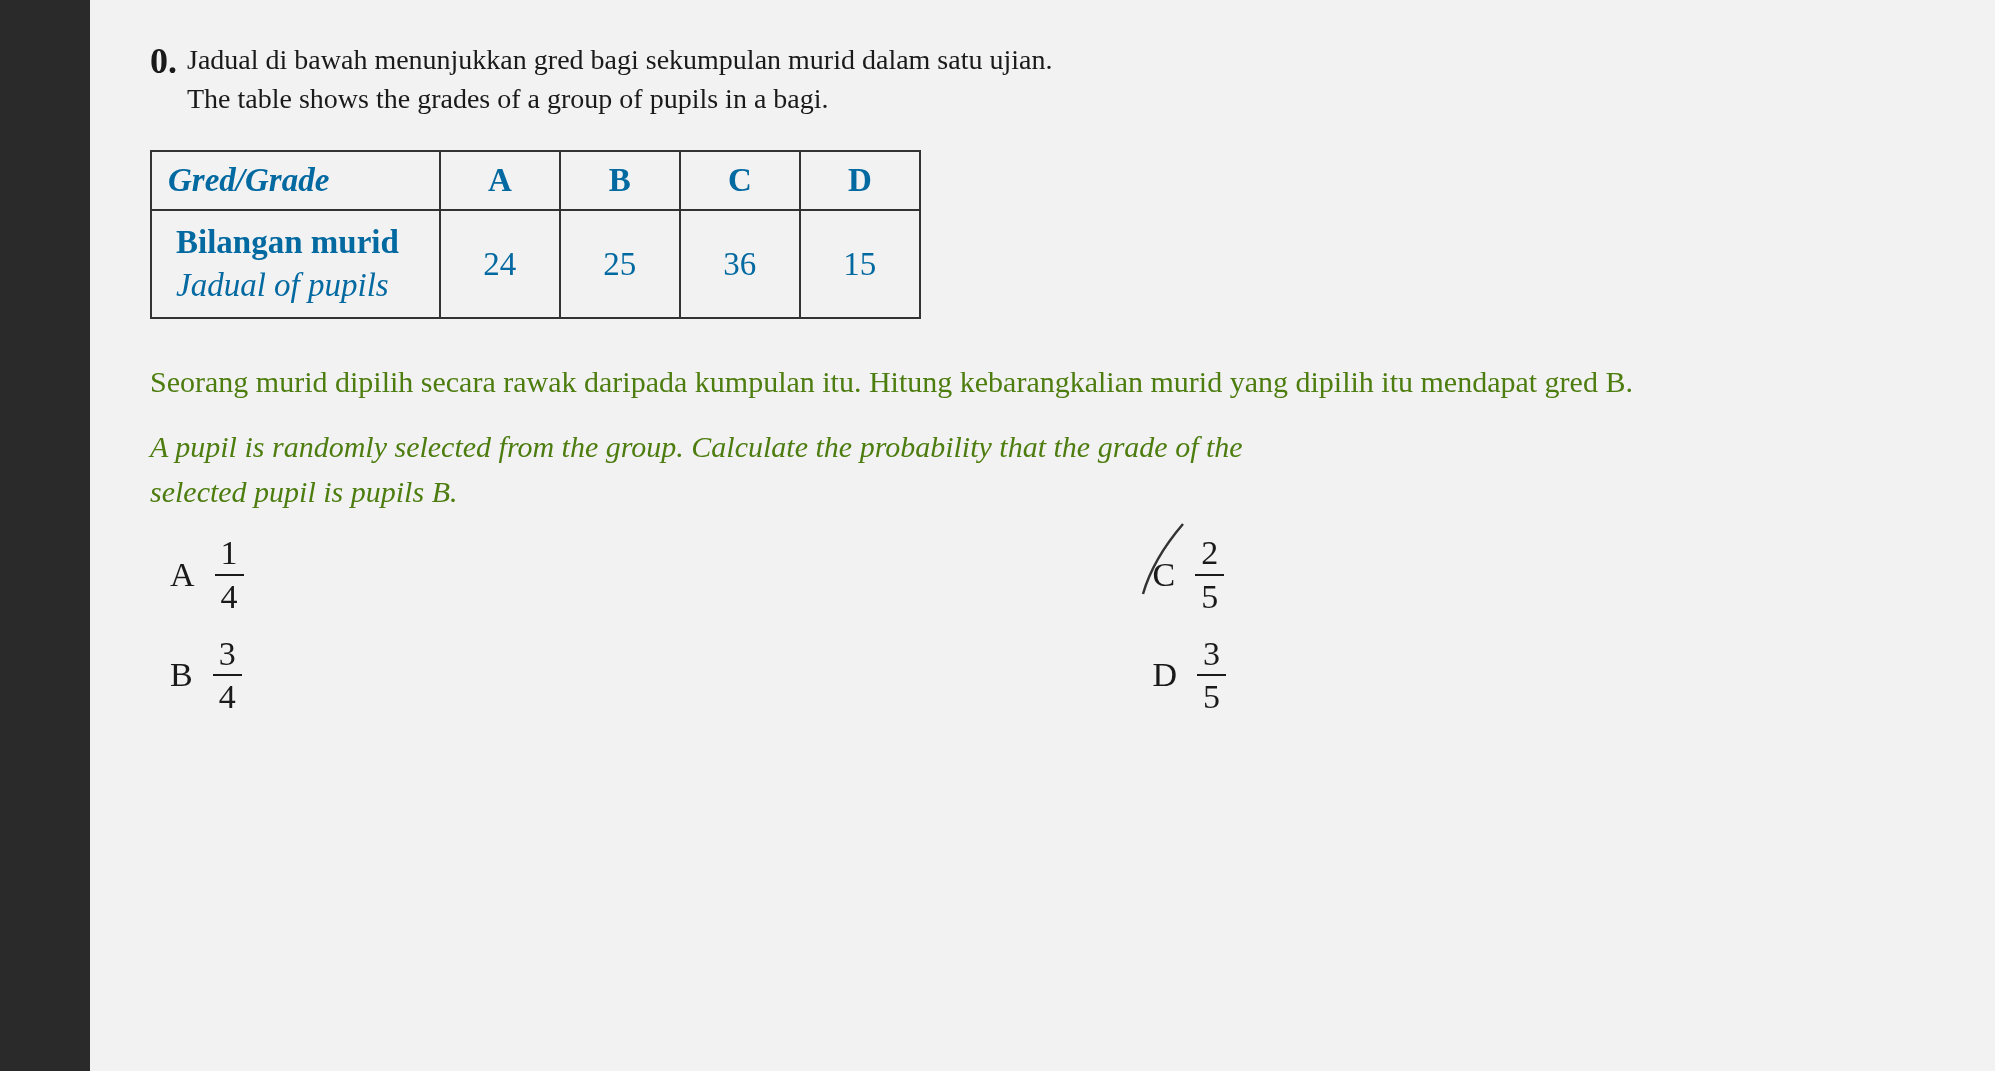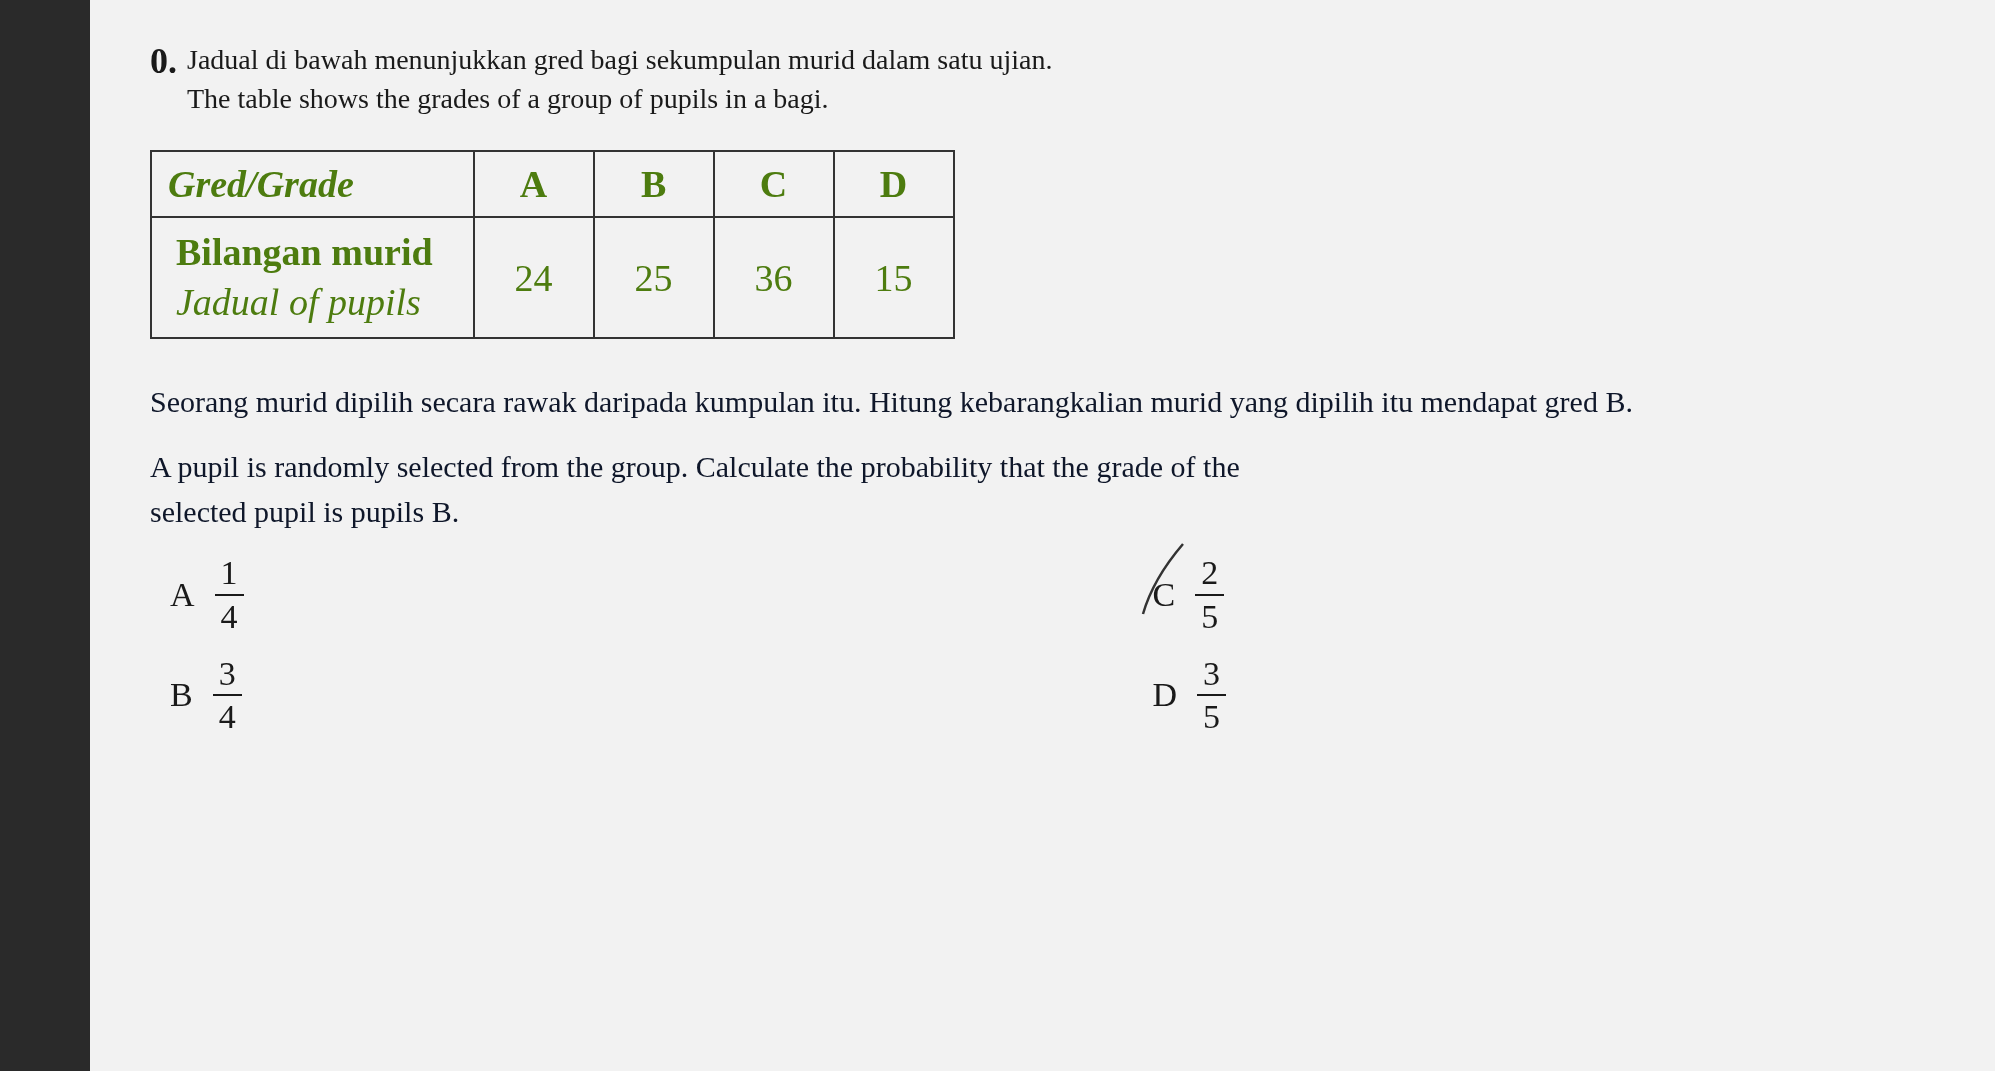--- a/index.html
+++ b/index.html
@@ -61,22 +61,22 @@
       color: #1a1a1a;
       line-height: 1.4;
     }
 
     .table-container {
       margin: 30px 0 40px 0;
     }
 
     table {
       border-collapse: collapse;
-      font-size: 38px;
-      color: #4d7c0f;
+      font-size: 33px;
+      color: #0369a1;
     }
 
     table td, table th {
       border: 2px solid #333;
       padding: 10px 40px;
       text-align: center;
       min-width: 120px;
     }
 
     table td:first-child, table th:first-child {
@@ -100,26 +100,27 @@
       display: block;
     }
 
     .number-label {
       font-style: italic;
       display: block;
     }
 
     .followup-text {
       font-size: 30px;
-      color: #0f172a;
+      color: #4d7c0f;
       line-height: 1.5;
       margin-bottom: 20px;
     }
 
     .followup-text .italic {
+      font-style: italic;
     }
 
     .options-container {
       display: grid;
       grid-template-columns: 1fr 1fr;
       gap: 20px 200px;
       margin-top: 20px;
       padding-left: 20px;
     }
 

